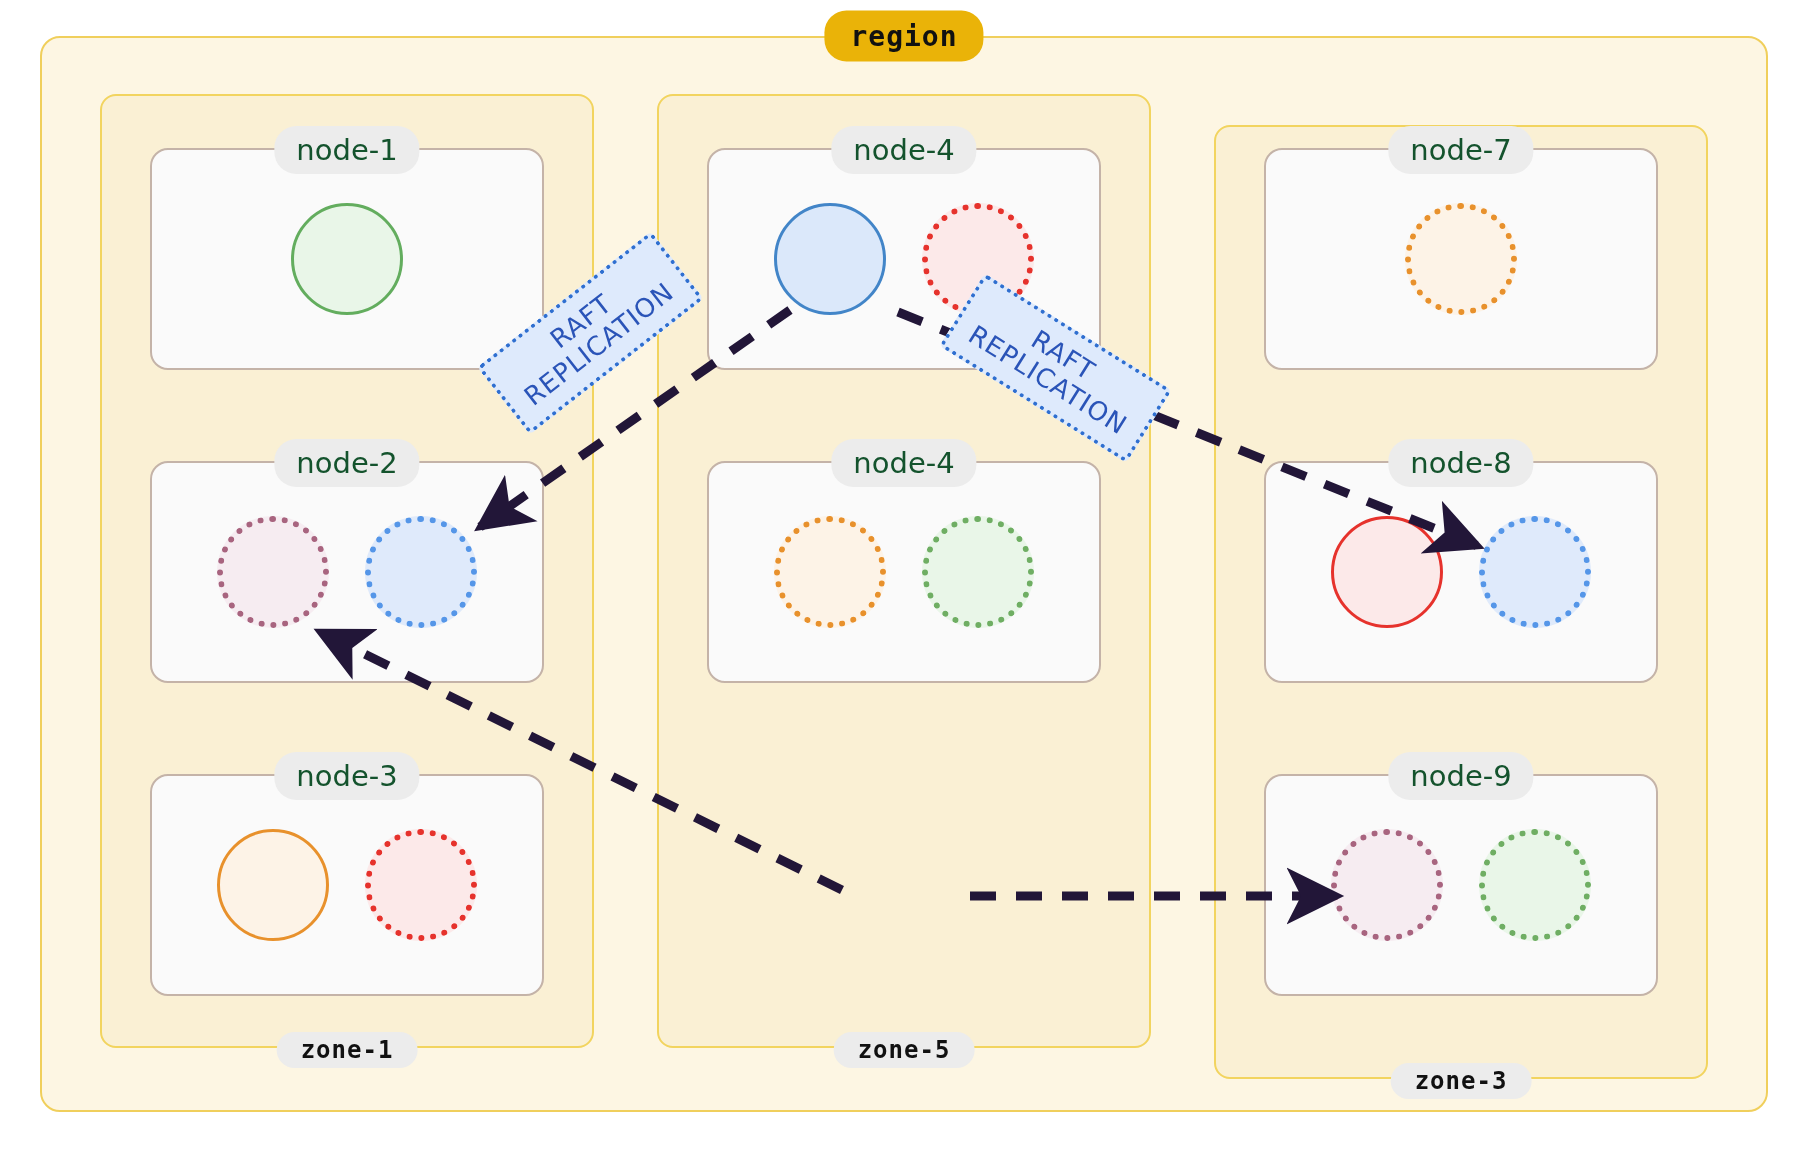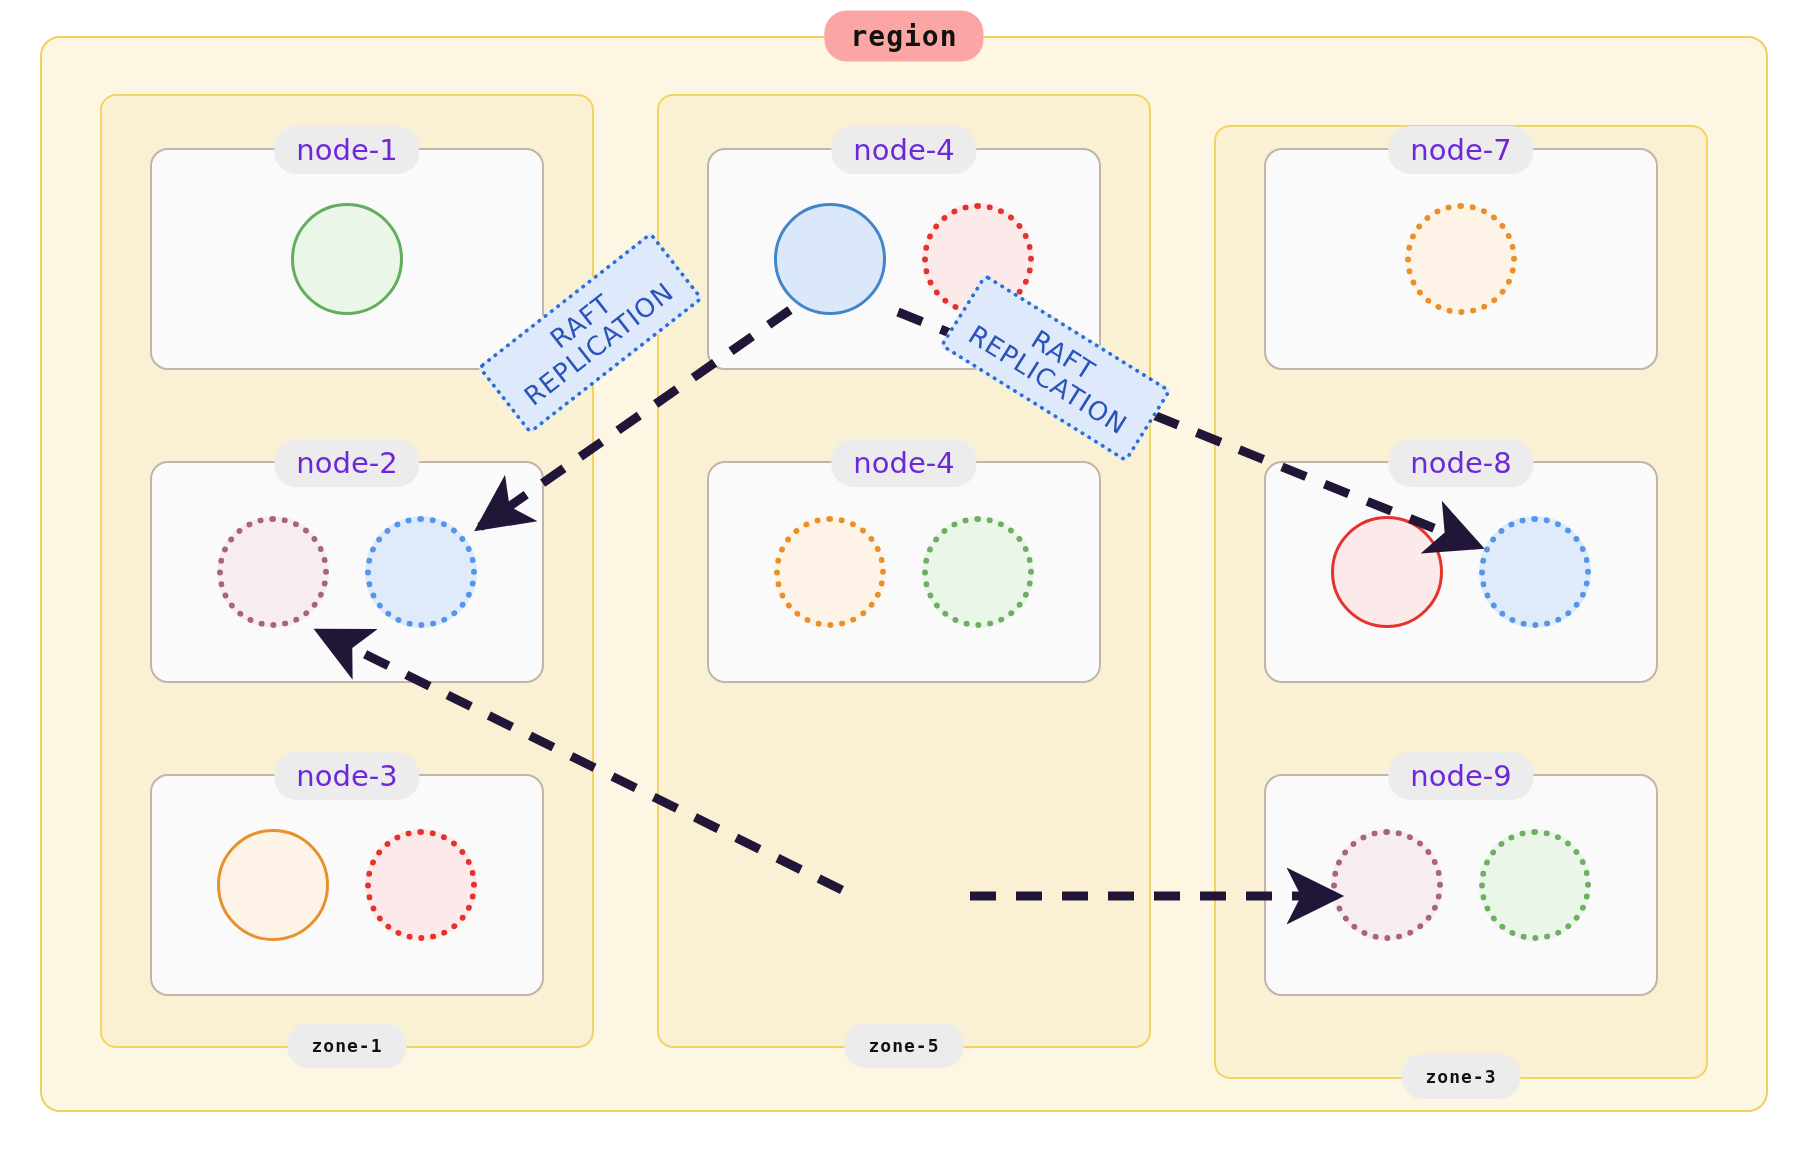--- a/index.html
+++ b/index.html
@@ -26,21 +26,21 @@
     box-sizing: border-box;
     background: #fdf6e3;
     border: 2.5px solid #f0cf5c;
     border-radius: 20px;
   }
   .region-label {
     position: absolute;
     left: 50%;
     top: 36px;
     transform: translate(-50%, -50%);
-    background: #fca5a5;
+    background: #eab308;
     color: #111111;
     font-family: "DejaVu Sans Mono", monospace;
     font-weight: bold;
     font-size: 28px;
     letter-spacing: 1px;
     padding: 9px 26px;
     border-radius: 22px;
     white-space: nowrap;
     z-index: 6;
   }
@@ -61,23 +61,23 @@
   .zone-3 { left: 1214px; margin-top: 31px; }
   .zone-label {
     position: absolute;
     left: 50%;
     bottom: -22px;
     transform: translateX(-50%);
     background: #ececec;
     color: #111111;
     font-family: "DejaVu Sans Mono", monospace;
     font-weight: bold;
-    font-size: 18px;
+    font-size: 24px;
     letter-spacing: 1px;
-    padding: 12px 24px;
+    padding: 4px 24px;
     border-radius: 21px;
     white-space: nowrap;
     z-index: 6;
   }
 
   
   .node-box {
     position: absolute;
     box-sizing: border-box;
     background: #fafafa;
@@ -85,21 +85,21 @@
     border-radius: 18px;
     width: 394px;
     height: 222px;
   }
   .node-label {
     position: absolute;
     left: 50%;
     top: 0;
     transform: translate(-50%, -50%);
     background: #ececec;
-    color: #6d28d9;
+    color: #14532d;
     font-family: "DejaVu Sans", sans-serif;
     font-size: 29px;
     padding: 7px 22px;
     border-radius: 22px;
     white-space: nowrap;
     z-index: 5;
   }
   .node-body {
     position: absolute;
     left: 0; right: 0; top: 0; bottom: 0;

